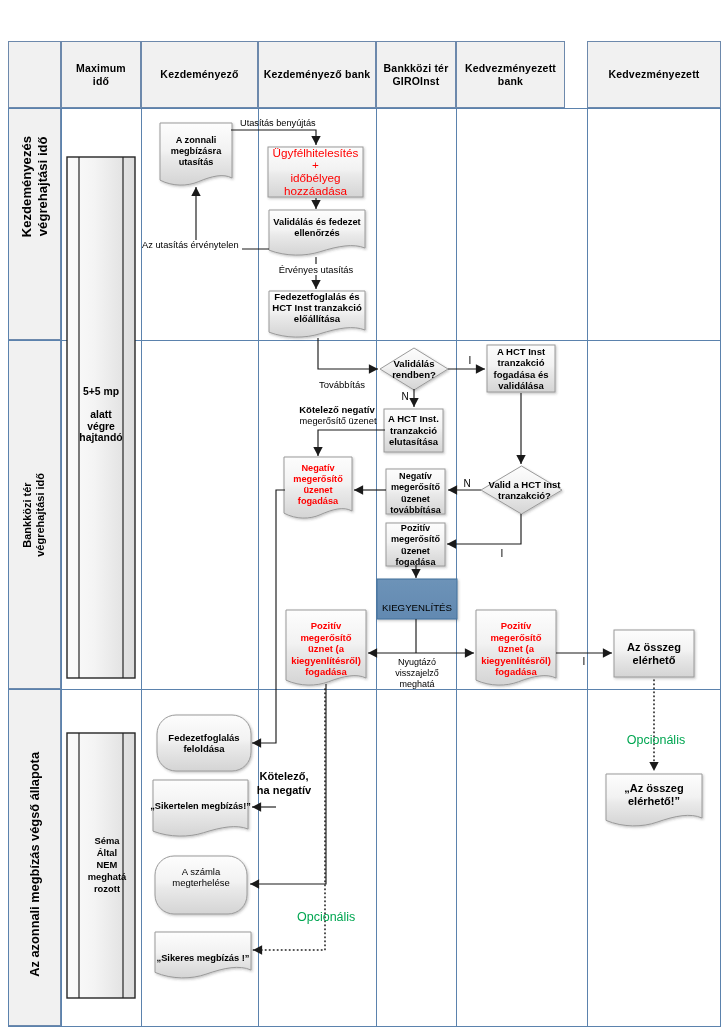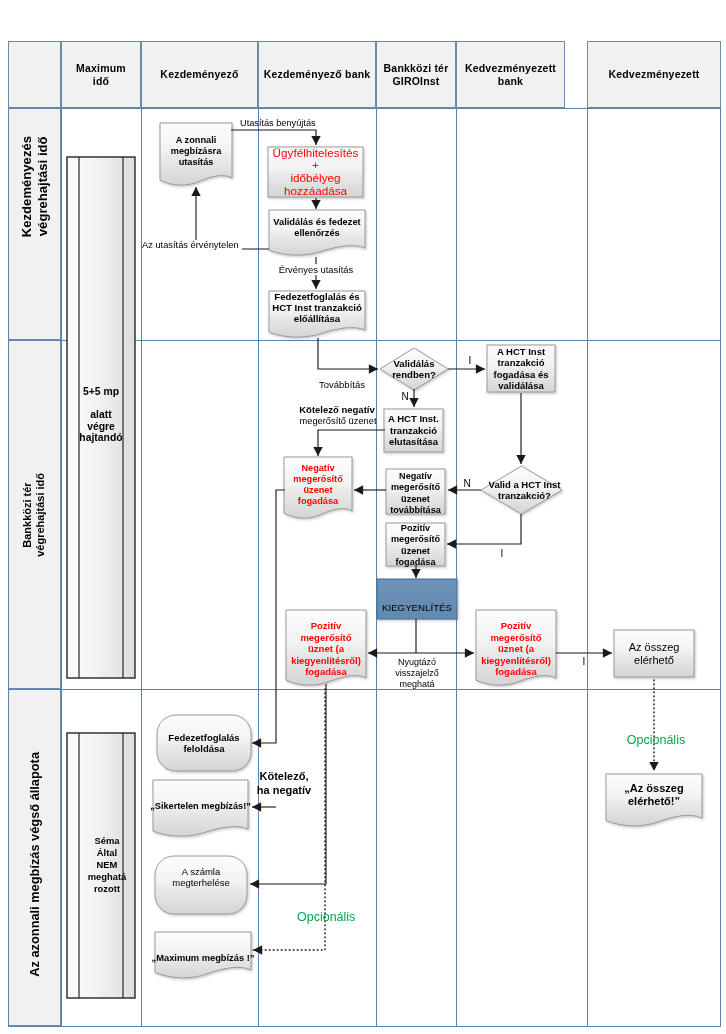--- a/index.html
+++ b/index.html
@@ -208,30 +208,30 @@
       <div class="stxt" style="left: 286px; top: 615px; width: 80px; height: 68px; font-size: 9.5px; line-height: 11.4px; color: rgb(255, 0, 0); font-weight: bold; white-space: pre-line;">Pozitív
 megerősítő
 üznet (a
 kiegyenlítésről)
 fogadása</div>
       <div class="stxt" style="left: 476px; top: 615px; width: 80px; height: 68px; font-size: 9.5px; line-height: 11.4px; color: rgb(255, 0, 0); font-weight: bold; white-space: pre-line;">Pozitív
 megerősítő
 üznet (a
 kiegyenlítésről)
 fogadása</div>
-      <div class="stxt" style="left: 614px; top: 630px; width: 80px; height: 47px; font-size: 11px; line-height: 12.4px; color: rgb(0, 0, 0); font-weight: normal; white-space: pre-line;">Az összeg
+      <div class="stxt" style="left: 614px; top: 630px; width: 80px; height: 47px; font-size: 11px; line-height: 12.4px; color: rgb(0, 0, 0); font-weight: bold; white-space: pre-line;">Az összeg
 elérhető</div>
       <div class="stxt" style="left: 606px; top: 773px; width: 96px; height: 44px; font-size: 11px; line-height: 12.9px; color: rgb(0, 0, 0); font-weight: bold; white-space: pre-line;">„Az összeg
 elérhető!”</div>
       <div class="stxt" style="left: 157px; top: 715px; width: 94px; height: 56px; font-size: 9.5px; line-height: 11px; color: rgb(0, 0, 0); font-weight: bold; white-space: pre-line;">Fedezetfoglalás
 feloldása</div>
       <div class="stxt" style="left: 153px; top: 782px; width: 95px; height: 49px; font-size: 9.2px; line-height: 11px; color: rgb(0, 0, 0); font-weight: bold; white-space: pre;">„Sikertelen megbízás!”</div>
       <div class="stxt" style="left: 155px; top: 856px; width: 92px; height: 42px; font-size: 9.5px; line-height: 11px; color: rgb(0, 0, 0); font-weight: normal; white-space: pre-line;">A  számla
 megterhelése</div>
-      <div class="stxt" style="left: 155px; top: 939px; width: 96px; height: 38px; font-size: 9.3px; line-height: 12px; color: rgb(0, 0, 0); font-weight: bold; white-space: pre;">„Maximum megbízás !”</div>
+      <div class="stxt" style="left: 155px; top: 939px; width: 96px; height: 38px; font-size: 9.3px; line-height: 12px; color: rgb(0, 0, 0); font-weight: bold; white-space: pre;">„Sikeres megbízás !”</div>
       <div class="stxt" style="left: 67px; top: 386px; width: 68px; font-size: 10.4px; line-height: 11.5px; color: rgb(0, 0, 0); font-weight: bold; white-space: pre-line; display: block; text-align: center;">5+5 mp
 
 alatt
 végre
 hajtandó</div>
       <div class="stxt" style="left: 67px; top: 835px; width: 80px; font-size: 9.4px; line-height: 11.9px; color: rgb(0, 0, 0); font-weight: bold; white-space: pre-line; display: block; text-align: center;">Séma
 Által
 NEM
 meghatá
 rozott</div>

